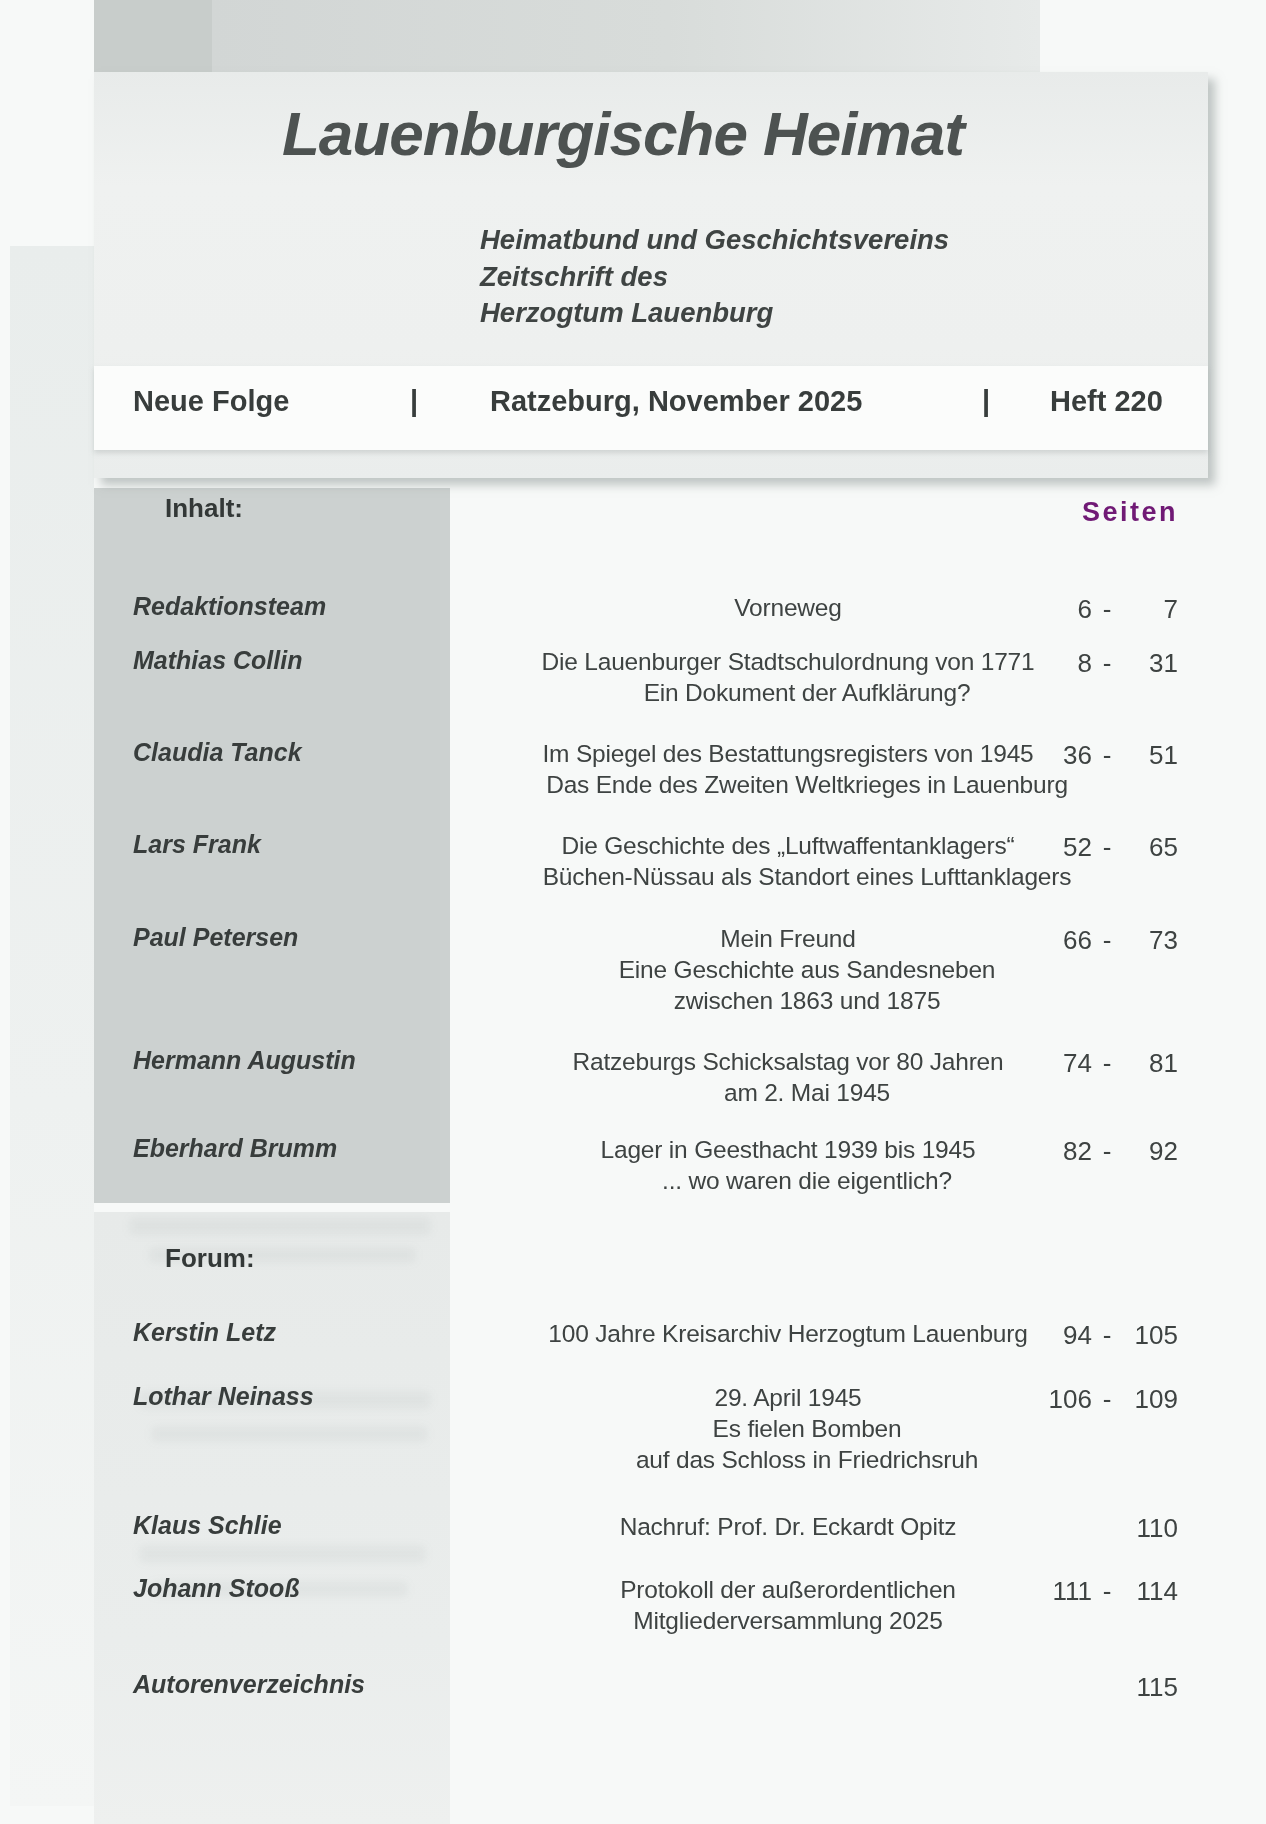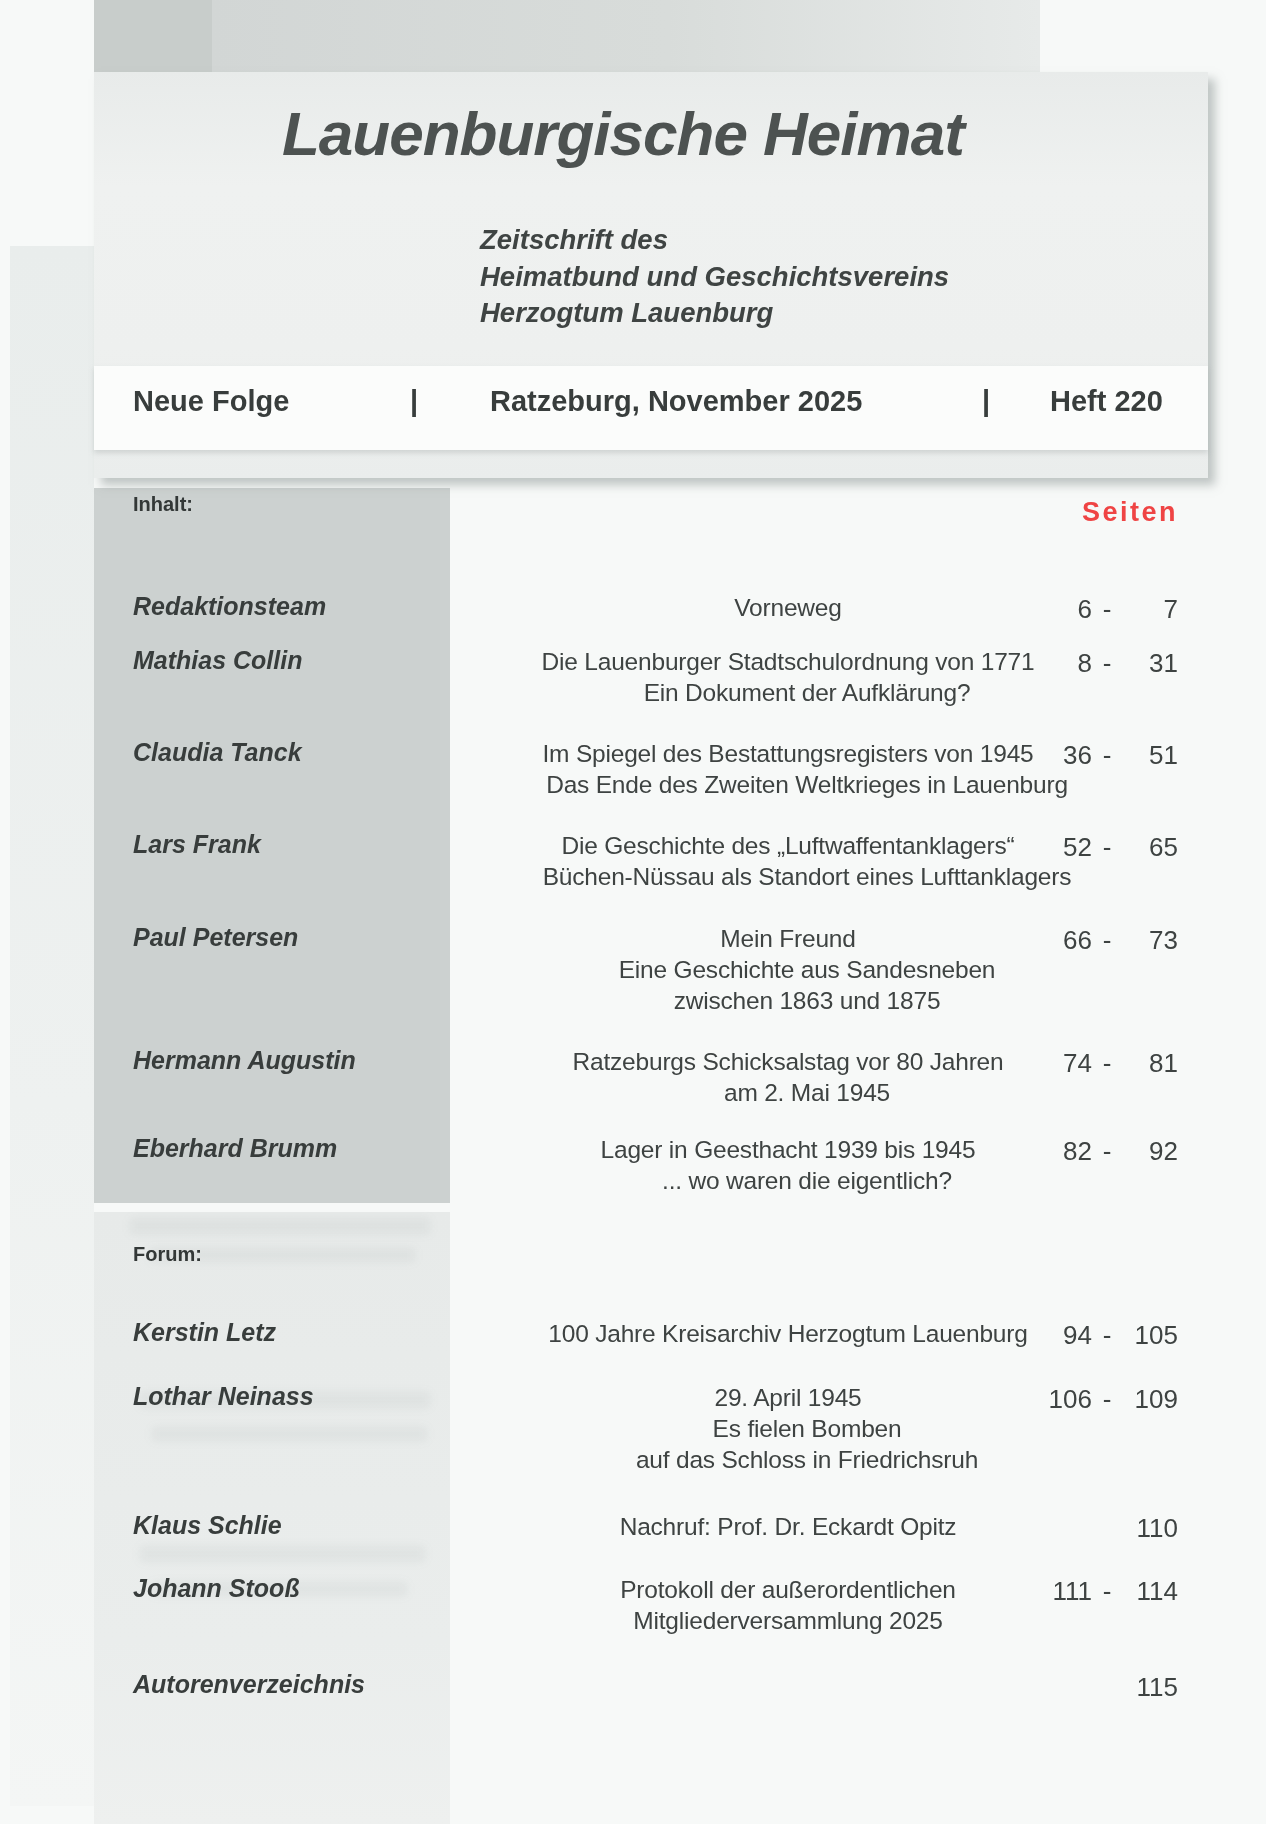--- a/index.html
+++ b/index.html
@@ -57,25 +57,25 @@
     box-shadow: 0 3px 5px rgba(156, 164, 162, 0.35);
   }
   .issue-band span {
     position: absolute; top: 19px;
     font-size: 29px; font-weight: bold; color: #383d3c; white-space: nowrap;
   }
   .band-sep { color: #4a4f4e; font-weight: normal; }
 
   
   .section-heading {
-    font-size: 20px; font-weight: bold; color: #333837; white-space: nowrap;
+    font-size: 26px; font-weight: bold; color: #333837; white-space: nowrap; margin-left: 32px;
   }
   .pages-label {
     left: 1020px; width: 158px; text-align: right;
-    font-size: 27px; font-weight: bold; letter-spacing: 2.5px; color: #ef4444;
+    font-size: 27px; font-weight: bold; letter-spacing: 2.5px; color: #701a75;
   }
   .entry { left: 0; width: 1266px; }
   .entry .author {
     position: absolute; left: 133px; top: 0;
     font-size: 25px; font-weight: bold; font-style: italic;
     color: #383d3c; white-space: nowrap;
   }
   .entry .titles {
     position: absolute; left: 478px; top: 0; width: 620px;
     font-size: 24.5px; line-height: 31px; letter-spacing: -0.2px;
@@ -109,22 +109,22 @@
   <div class="abs ghost" style="left:130px; top:1218px; width:300px; height:16px;"></div>
   <div class="abs ghost" style="left:150px; top:1248px; width:265px; height:14px;"></div>
   <div class="abs ghost" style="left:140px; top:1392px; width:290px; height:16px;"></div>
   <div class="abs ghost" style="left:152px; top:1427px; width:275px; height:14px;"></div>
   <div class="abs ghost" style="left:140px; top:1546px; width:285px; height:16px;"></div>
   <div class="abs ghost" style="left:152px; top:1582px; width:255px; height:14px;"></div>
 
   <div class="abs title-card">
     <div class="abs journal-title">Lauenburgische Heimat</div>
     <div class="abs journal-subtitle">
+      <div>Heimatbund und Geschichtsvereins</div>
       <div>Zeitschrift des</div>
-      <div>Heimatbund und Geschichtsvereins</div>
       <div>Herzogtum Lauenburg</div>
     </div>
     <div class="abs issue-band">
       <span style="left:39px">Neue Folge</span>
       <span class="band-sep" style="left:316px">|</span>
       <span style="left:396px">Ratzeburg, November 2025</span>
       <span class="band-sep" style="left:888px">|</span>
       <span style="left:956px">Heft 220</span>
     </div>
   </div>

